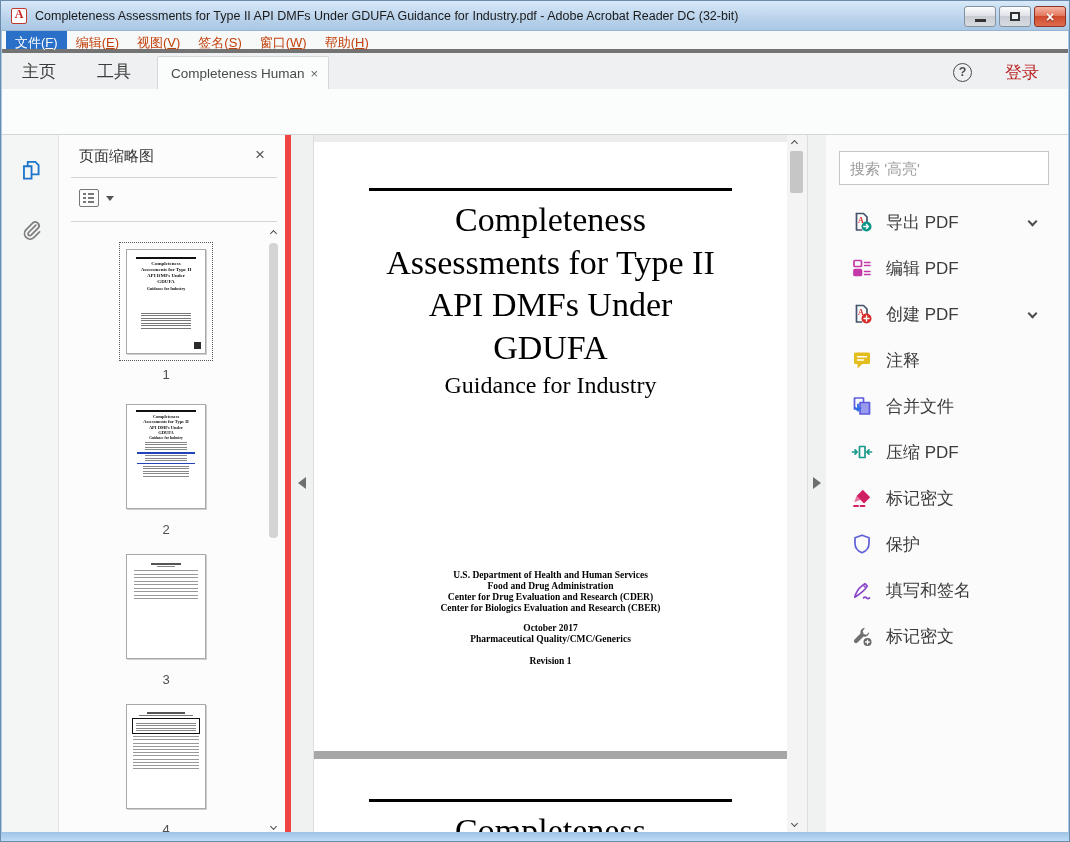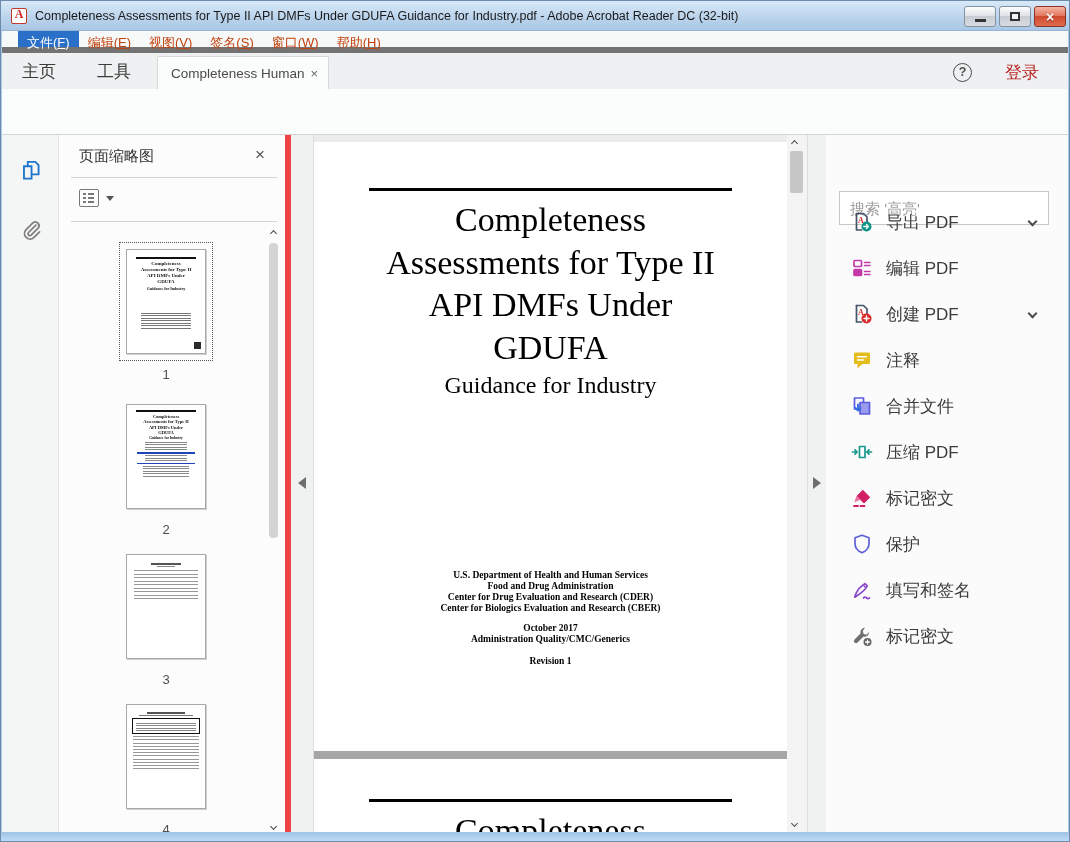--- a/index.html
+++ b/index.html
@@ -20,21 +20,21 @@
   .wbtn { width:32px; height:21px; border:1px solid #84919e; border-radius:3px;
     background:linear-gradient(180deg,#fdfdfd 0%,#dfe3e8 45%,#c8cdd4 50%,#d8dce1 100%);
     display:flex; align-items:center; justify-content:center; position:relative; }
   .wbtn.close { background:linear-gradient(180deg,#f6b5a6 0%,#e2795f 45%,#d04a2e 50%,#dd6c4e 100%); border-color:#8e3423; }
   .glyph-min { width:11px; height:3px; background:#333; margin-top:8px; }
   .glyph-max { width:10px; height:9px; border:2px solid #333; background:#eef3f8; }
   .glyph-close { color:#fff; font-size:14px; font-weight:bold; line-height:1; text-shadow:0 1px 1px #7d2a1a; }
 
   
   .menubar { position:absolute; left:1px; top:30px; width:1067px; height:22px; background:#f7f8f8;
-    border-bottom:6px solid #737373; display:flex; align-items:stretch; padding-left:16px; }
+    border-bottom:4px solid #737373; display:flex; align-items:stretch; padding-left:4px; }
   .menu-item { font-size:13px; color:#c2410c; padding:3px 9px 0 9px; }
   .menu-item .u { text-decoration:underline; }
   .menu-item.active { background:#2a70c8; color:#fff; }
 
   
   .tabbar { position:absolute; left:1px; top:52px; width:1067px; height:36px; background:#eef0f1; }
   .toptab { position:absolute; top:0; height:36px; display:flex; align-items:center; font-size:17px; color:#3c3c3c; }
   .tab-home { left:20px; }
   .tab-tools { left:95px; }
   .doctab { position:absolute; left:155px; top:3px; width:172px; height:33px; background:#fbfcfc;
@@ -120,21 +120,21 @@
     transform:rotate(45deg); }
   .chev.up { transform:rotate(-135deg); }
   .chev.sm { width:5px; height:5px; border-width:1.5px; }
   .sc-up { position:absolute; left:5px; top:6px; }
   .sc-dn { position:absolute; left:5px; bottom:8px; }
 
   
   .rightpanel { position:absolute; left:825px; top:134px; width:244px; height:699px; background:#fbfbfb; }
   .searchbox { position:absolute; left:13px; top:16px; width:210px; height:34px; border:1px solid #c6c6c6;
     background:#fff; font-size:15px; color:#333; padding:0 10px; outline:none;
-    font-family:"Liberation Sans","DejaVu Sans",sans-serif;margin-top:40px; }
+    font-family:"Liberation Sans","DejaVu Sans",sans-serif; }
   .searchbox::placeholder { color:#9b9b9b; }
   .toolrows { position:absolute; left:0; top:72px; width:100%; }
   .toolrow { height:30px; margin:0 0 16px 0; display:flex; align-items:center; padding-left:24px; position:relative; }
   .toolrow .ticon { width:24px; height:24px; margin-right:12px; flex:0 0 auto; }
   .toolrow .tlabel { font-size:17px; color:#3b3b3b; }
   .toolrow .tchev { position:absolute; right:34px; top:11px; }
 
   
   .b-left { position:absolute; left:0; top:30px; width:1px; height:812px; background:#a9c9e8; }
   .b-right { position:absolute; right:0; top:30px; width:1px; height:812px; background:#a9c9e8; }
@@ -468,21 +468,21 @@
         </div>
       <div class="doc-serif doc-sub">Guidance for Industry</div>
       <div class="doc-serif doc-org" id="doc-org">
           <div>U.S. Department of Health and Human Services</div>
           <div>Food and Drug Administration</div>
           <div>Center for Drug Evaluation and Research (CDER)</div>
           <div>Center for Biologics Evaluation and Research (CBER)</div>
         </div>
       <div class="doc-serif doc-date" id="doc-date">
           <div>October 2017</div>
-          <div>Administration Quality/CMC/Generics</div>
+          <div>Pharmaceutical Quality/CMC/Generics</div>
         </div>
       <div class="doc-serif doc-rev">Revision 1</div>
     </div>
     <div class="pagesep"></div>
     <div class="page2">
       <div class="docrule" style="top:40px;"></div>
       <div class="doc-serif p2-title">Completeness</div>
     </div>
   </div>
 

